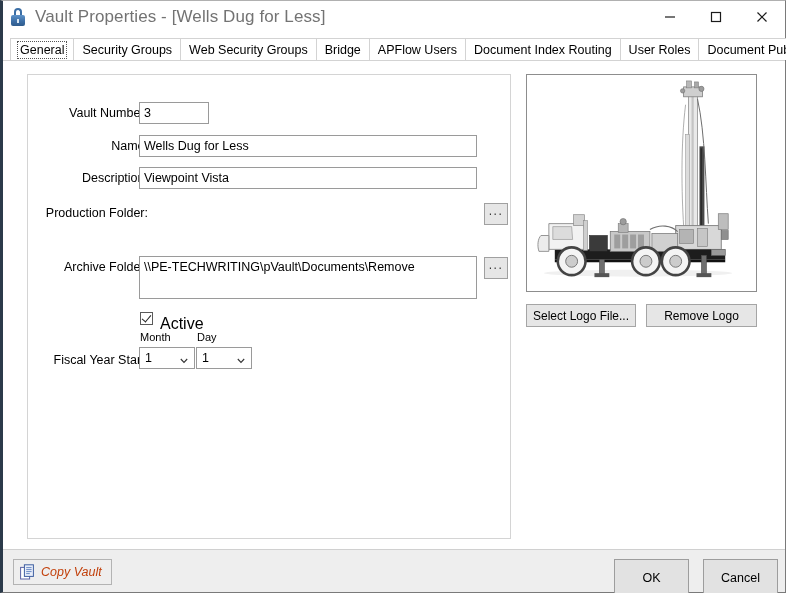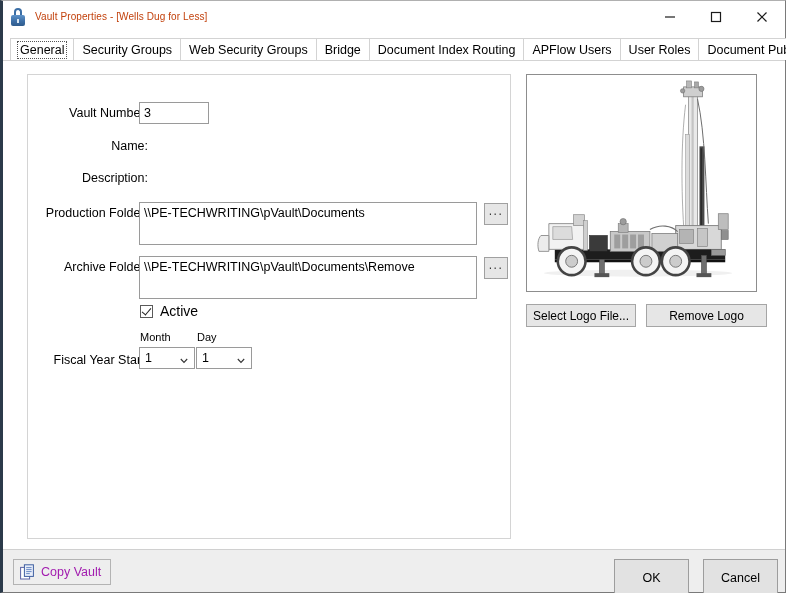--- a/index.html
+++ b/index.html
@@ -46,21 +46,21 @@
     width: 14px; height: 11px;
     background: linear-gradient(to bottom, #5f93c9 0%, #3d6fa6 55%, #2f5b8c 100%);
     border: 1px solid #2c5party;
     border-radius: 2px;
   }
   #lock-icon .keyhole {
     position: absolute; left: 7px; top: 11px;
     width: 2px; height: 4px; background: #d8e6f3;
   }
   #title-text {
-    font-size: 10px; color: #c2410c;
+    font-size: 17px; color: #737373;
     letter-spacing: 0.1px;
     white-space: nowrap;
   }
   #winbuttons {
     position: absolute; right: 0; top: 0;
     height: 31px; display: flex;
   }
   .winbtn {
     width: 46px; height: 31px;
     display: flex; align-items: center; justify-content: center;
@@ -165,21 +165,21 @@
   .cbox.checked::after {
     content: "";
     position: absolute;
     left: 3px; top: 0px;
     width: 4px; height: 8px;
     border: solid #222;
     border-width: 0 1.6px 1.6px 0;
     transform: rotate(40deg);
   }
   #active-label {
-    font-size: 14px; color: #000; margin-left: 7px;
+    font-size: 16px; color: #000; margin-left: 7px; margin-top: 12px;
   }
 
   
   .minilabel {
     position: absolute;
     font-size: 11px;
     color: #000;
   }
   .combo {
     position: absolute;
@@ -222,21 +222,21 @@
     width: 782px; height: 43px;
     background: #eeeeee;
     border-top: 1px solid #d0d0d0;
   }
   #copy-vault-btn {
     position: absolute; left: 10px; top: 9px;
     height: 26px; padding: 0 9px 0 6px;
     background: #eeeeee;
     border: 1px solid #b3b3b3;
     display: flex; align-items: center;
-    font-size: 12.5px; color: #a21caf;
+    font-size: 12.5px; color: #c2410c; font-style: italic;
   }
   #copyvault-icon {
     width: 15px; height: 16px;
     margin-right: 6px;
     position: relative; flex: 0 0 auto;
   }
   .dlgbtn {
     position: absolute; top: 9px;
     width: 75px; height: 38px;
     background: #e2e2e2;
@@ -287,46 +287,47 @@
     <div class="tab">
         <span class="tablabel">Security Groups</span>
       </div>
     <div class="tab">
         <span class="tablabel">Web Security Groups</span>
       </div>
     <div class="tab">
         <span class="tablabel">Bridge</span>
       </div>
     <div class="tab">
+        <span class="tablabel">APFlow Users</span>
+      </div>
+    <div class="tab">
         <span class="tablabel">Document Index Routing</span>
-      </div>
-    <div class="tab">
-        <span class="tablabel">APFlow Users</span>
       </div>
     <div class="tab">
         <span class="tablabel">User Roles</span>
       </div>
     <div class="tab">
         <span class="tablabel">Document Publishing</span>
       </div>
   </div>
 
   <div id="content">
 
     <div id="group-panel">
 
       <div class="flabel" style="left:10px; top:31px; width:110px;">Vault Number:</div>
       <div class="tbox" style="left:111px; top:27px; width:70px; height:22px;">3</div>
 
       <div class="flabel" style="left:10px; top:64px; width:110px;">Name:</div>
+      <div class="tbox" style="left:111px; top:60px; width:338px; height:22px;">Wells Dug for Less</div>
 
       <div class="flabel" style="left:10px; top:96px; width:110px;">Description:</div>
+      <div class="tbox" style="left:111px; top:92px; width:338px; height:22px;">Viewpoint Vista</div>
 
       <div class="flabel" style="left:2px; top:131px; width:118px;">Production Folder:</div>
-      <div class="tbox multiline" style="left:111px; top:127px; width:338px; height:43px;">\\PE-TECHWRITING\pVault\Documents</div>
       <div class="browsebtn" style="left:456px; top:128px;">...</div>
 
       <div class="flabel" style="left:2px; top:185px; width:118px;">Archive Folder:</div>
       <div class="tbox multiline" style="left:111px; top:181px; width:338px; height:43px;">\\PE-TECHWRITING\pVault\Documents\Remove</div>
       <div class="browsebtn" style="left:456px; top:182px;">...</div>
 
       <div id="active-row" style="left:112px; top:228px;">
         <div class="cbox checked"></div>
         <span id="active-label">Active</span>
       </div>
@@ -411,21 +412,21 @@
 
         <rect x="73" y="186" width="5" height="16" fill="#6e6e6e" stroke="#4a4a4a" stroke-width="0.6"></rect>
         <rect x="68" y="200" width="15" height="4" fill="#555"></rect>
         <rect x="176" y="182" width="5" height="20" fill="#6e6e6e" stroke="#4a4a4a" stroke-width="0.6"></rect>
         <rect x="171" y="200" width="15" height="4" fill="#555"></rect>
         <rect x="186" y="176" width="14" height="6" fill="#9a9a9a" stroke="#6e6e6e" stroke-width="0.6"></rect>
       </svg>
     </div>
 
     <div class="logobtn" style="left:523px; top:243px; width:110px; height:23px;">Select Logo File...</div>
-    <div class="logobtn" style="left:643px; top:243px; width:121px; height:23px;">Remove Logo</div>
+    <div class="logobtn" style="left:643px; top:243px; width:111px; height:23px;">Remove Logo</div>
   </div>
 
   <div id="bottombar">
     <div id="copy-vault-btn">
       <span id="copyvault-icon">
         <svg width="15" height="16" viewBox="0 0 15 16">
           <rect x="0.6" y="3.4" width="9" height="11.6" fill="#ffffff" stroke="#5b63a6" stroke-width="1"></rect>
           <rect x="4.4" y="0.8" width="9" height="11.6" fill="#e8eefa" stroke="#3f5fa0" stroke-width="1"></rect>
           <line x1="6.2" y1="3.6" x2="11.6" y2="3.6" stroke="#5b7fc0" stroke-width="0.9"></line>
           <line x1="6.2" y1="5.6" x2="11.6" y2="5.6" stroke="#5b7fc0" stroke-width="0.9"></line>

